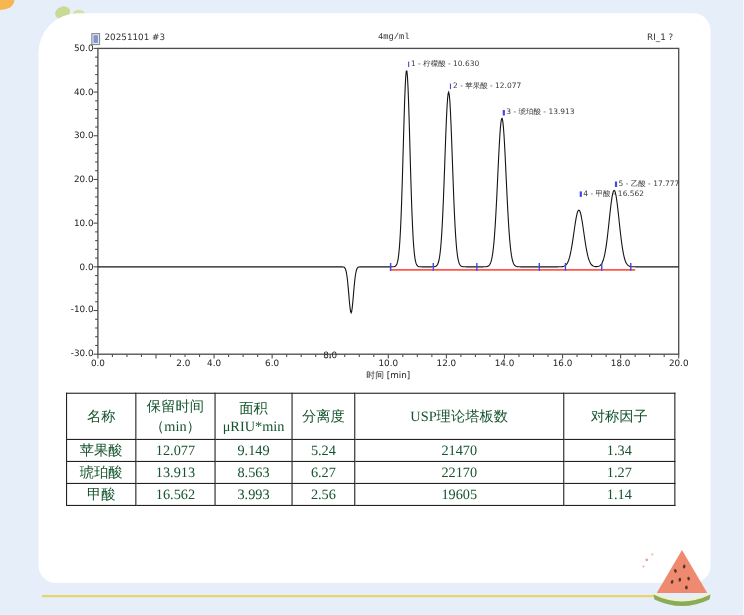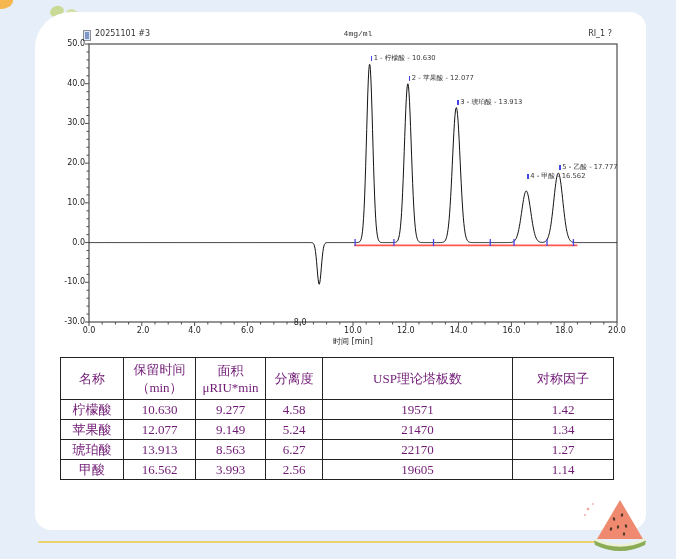--- a/index.html
+++ b/index.html
@@ -28,21 +28,21 @@
   #plot-svg{position:absolute;left:0;top:0;}
   .ytick-label,.xtick-label{position:absolute;font-size:8px;color:#222;white-space:nowrap;}
   .ytick-label{width:32px;text-align:right;}
   .xtick-label{width:28px;text-align:center;}
   .axis-title{position:absolute;left:317px;top:336px;width:72px;text-align:center;font-size:8px;color:#222;}
   .peak-label{position:absolute;font-size:6.8px;color:#3a3a3a;white-space:nowrap;line-height:9px;}
   .peak-label::before{content:"";display:inline-block;width:1.5px;height:5px;background:#4646e8;
                       margin-right:1.5px;vertical-align:-1px;}
   
   #results-table{position:absolute;left:60px;top:357px;width:553px;border-collapse:collapse;
-                 font-family:"Liberation Serif","DejaVu Serif",serif;font-size:13px;color:#701a75;
+                 font-family:"Liberation Serif","DejaVu Serif",serif;font-size:13px;color:#14532d;
                  table-layout:fixed;}
   #results-table th,#results-table td{border:1px solid #222;text-align:center;vertical-align:middle;
                  padding:0;font-weight:normal;}
   #results-table thead tr{height:42px;}
   #results-table tbody tr{height:20px;}
 </style>
 </head>
 <body>
 
 <div class="canvas">
@@ -155,21 +155,21 @@
       <div class="ytick-label" style="left: 53px; top: 78.7143px;">40.0</div>
       <div class="ytick-label" style="left: 53px; top: 118.429px;">30.0</div>
       <div class="ytick-label" style="left: 53px; top: 158.143px;">20.0</div>
       <div class="ytick-label" style="left: 53px; top: 197.857px;">10.0</div>
       <div class="ytick-label" style="left: 53px; top: 237.571px;">0.0</div>
       <div class="ytick-label" style="left: 53px; top: 277.286px;">-10.0</div>
       <div class="ytick-label" style="left: 53px; top: 317px;">-30.0</div>
     </div>
   <div id="x-labels">
       <div class="xtick-label" style="left: 75px; top: 326px;">0.0</div>
-      <div class="xtick-label" style="left: 129px; top: 326px;">2.0</div>
+      <div class="xtick-label" style="left: 145px; top: 326px; text-align: right;">2.0</div>
       <div class="xtick-label" style="left: 180.6px; top: 326px;">4.0</div>
       <div class="xtick-label" style="left: 233.4px; top: 326px;">6.0</div>
       <div class="xtick-label" style="left: 286.2px; top: 318px;">8.0</div>
       <div class="xtick-label" style="left: 339px; top: 326px;">10.0</div>
       <div class="xtick-label" style="left: 391.8px; top: 326px;">12.0</div>
       <div class="xtick-label" style="left: 444.6px; top: 326px;">14.0</div>
       <div class="xtick-label" style="left: 497.4px; top: 326px;">16.0</div>
       <div class="xtick-label" style="left: 550.2px; top: 326px;">18.0</div>
       <div class="xtick-label" style="left: 603px; top: 326px;">20.0</div>
     </div>
@@ -209,28 +209,20 @@
           </th>
           <th>
             <div>USP理论塔板数</div>
           </th>
           <th>
             <div>对称因子</div>
           </th>
         </tr>
       </thead>
     <tbody>
-        <tr>
-          <td>柠檬酸</td>
-          <td>10.630</td>
-          <td>9.277</td>
-          <td>4.58</td>
-          <td>19571</td>
-          <td>1.42</td>
-        </tr>
         <tr>
           <td>苹果酸</td>
           <td>12.077</td>
           <td>9.149</td>
           <td>5.24</td>
           <td>21470</td>
           <td>1.34</td>
         </tr>
         <tr>
           <td>琥珀酸</td>

